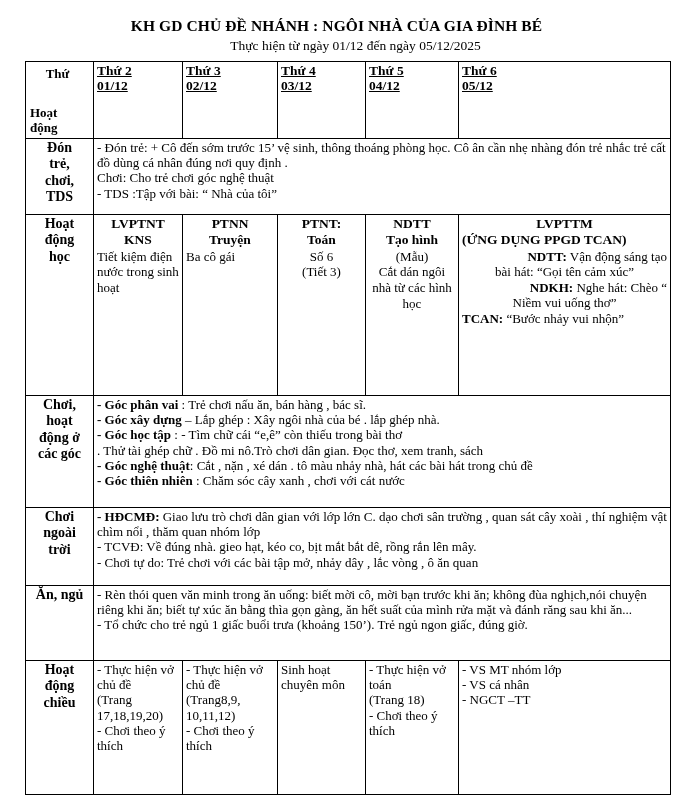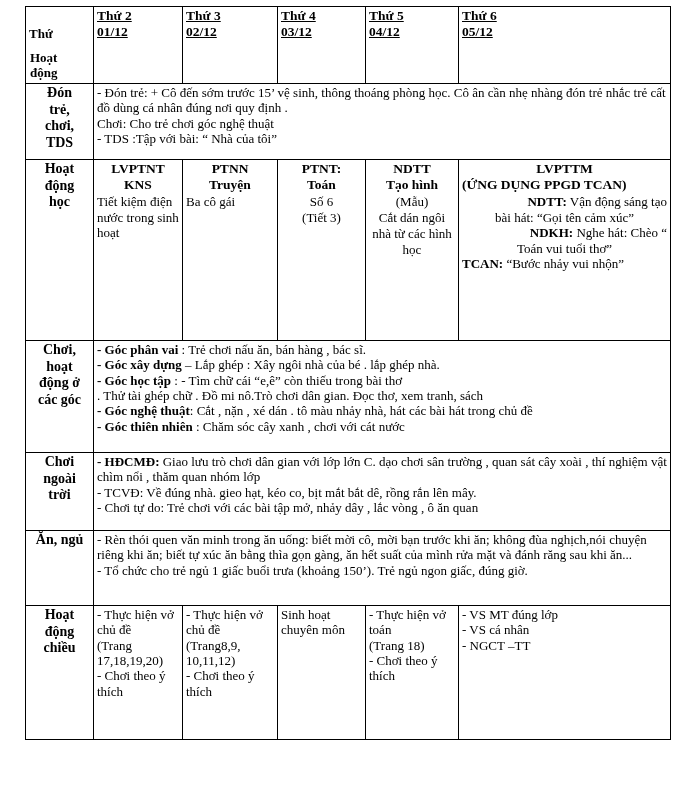--- a/index.html
+++ b/index.html
@@ -64,22 +64,23 @@
     line-height:1.25;
   }
   .hdr-corner{
     height:73px;
     vertical-align:top;
     position:relative;
     padding:0;
   }
   .hdr-corner .t-top{
     font-weight:bold;
-    font-size:13px;
-    padding-top:18px;
+    text-align:center;
+    font-size:13px;
+    padding-top:3px;
     padding-right:4px;
   }
   .hdr-corner .t-bot{
     font-weight:bold;
     text-align:left;
     font-size:13px;
     position:absolute;
     left:4px;
     bottom:2px;
     line-height:1.15;
@@ -116,20 +117,22 @@
   .r-annggu{height:75px;}
   .r-chieu{height:134px;}
   .lvpttm p{margin:0;}
   .indent-c{text-align:center;}
 </style>
 </head>
 <body>
 
 <div class="page">
 
+  <div class="doc-title">KH GD CHỦ ĐỀ NHÁNH : NGÔI NHÀ CỦA GIA ĐÌNH BÉ</div>
+  <div class="doc-subtitle">Thực hiện từ ngày 01/12 đến ngày 05/12/2025</div>
 
   <table class="plan">
     <colgroup>
       <col class="c0">
         <col class="c1">
         <col class="c2">
         <col class="c3">
         <col class="c4">
         <col class="c5">
     </colgroup>
@@ -199,21 +202,21 @@
           <div class="subj-sub">(Mẫu)</div>
           <div class="subj-sub">Cắt dán ngôi nhà từ các hình học</div>
         </td>
 
         <td class="lvpttm">
           <div class="subj-head">LVPTTM</div>
           <div class="subj-head" style="text-align:left;">(ỨNG DỤNG PPGD TCAN)</div>
           <p class="cellbody" style="text-align:right;"><span class="b">NDTT:</span><span> Vận động sáng tạo</span></p>
           <p class="cellbody indent-c">bài hát: “Gọi tên cảm xúc”</p>
           <p class="cellbody" style="text-align:right;"><span class="b">NDKH:</span><span> Nghe hát: Chèo “</span></p>
-          <p class="cellbody indent-c">Toán vui tuổi thơ”</p>
+          <p class="cellbody indent-c">Niềm vui uống thơ”</p>
           <p class="cellbody"><span class="b">TCAN:</span><span> “Bước nhảy vui nhộn”</span></p>
         </td>
       </tr>
 
       <tr class="r-goc">
         <td class="rowlabel">Chơi,<br>hoạt<br>động ở<br>các góc</td>
         <td class="cellbody" colspan="5">
           <p><span class="b">- Góc phân vai</span><span> : Trẻ chơi nấu ăn, bán hàng , bác sĩ.</span></p>
           <p><span class="b">- Góc xây dựng</span><span> – Lắp ghép : Xây ngôi nhà của bé . lắp ghép nhà.</span></p>
           <p><span class="b">- Góc học tập</span><span> : - Tìm chữ cái “e,ê” còn thiếu trong bài thơ</span></p>
@@ -254,21 +257,21 @@
         </td>
         <td class="cellbody">
           <p>Sinh hoạt chuyên môn</p>
         </td>
         <td class="cellbody">
           <p>- Thực hiện vở toán</p>
           <p>(Trang 18)</p>
           <p>- Chơi theo ý thích</p>
         </td>
         <td class="cellbody">
-          <p>- VS MT đúng lớp</p>
+          <p>- VS MT nhóm lớp</p>
           <p>- VS cá  nhân</p>
           <p>- NGCT –TT</p>
         </td>
       </tr>
 
     </tbody>
   </table>
 </div>
 
 </body></html>

